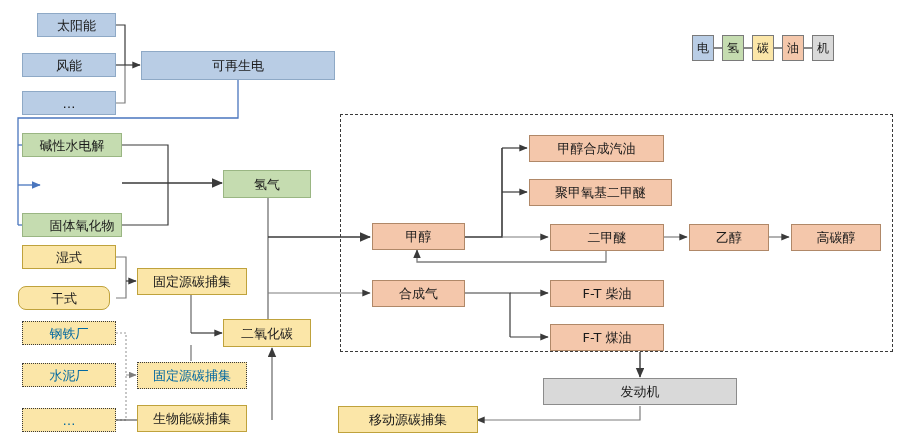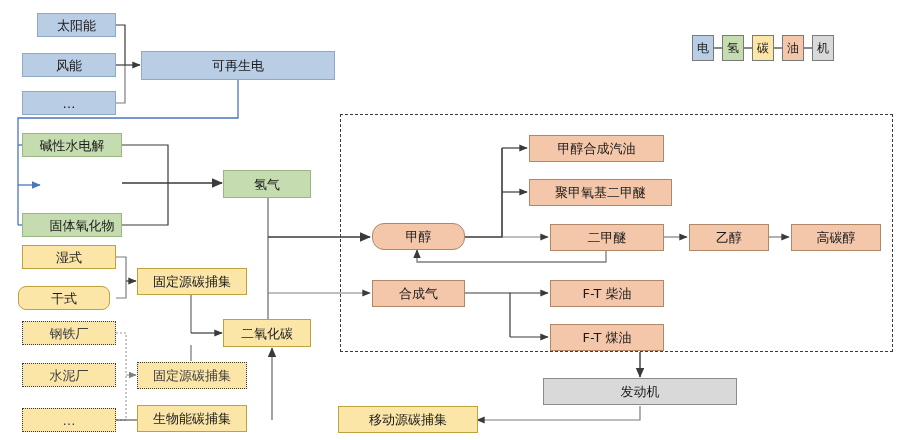--- a/index.html
+++ b/index.html
@@ -14,21 +14,21 @@
     border:1px solid #7a7a7a;
     white-space:nowrap;
     line-height:1;
   }
   .n-elec{background:#b9cde5;border-color:#8ea9c6;}
   .n-h2{background:#c5dcb0;border-color:#9ab683;}
   .n-carbon{background:#fbe6a8;border-color:#bfa23c;}
   .n-oil{background:#f4c7ab;border-color:#b08868;}
   .n-mach{background:#d9d9d9;border-color:#8c8c8c;}
   .dotted{border-style:dotted;border-width:1.4px;border-color:#3a3a3a;}
-  .purple{color:#404040;}
+  .purple{color:#0369a1;}
   .legend-box{
     position:absolute;box-sizing:border-box;
     display:flex;align-items:center;justify-content:center;
     font-size:12px;border:1px solid #7a7a7a;color:#1a1a1a;
   }
   svg.wires{position:absolute;left:0;top:0;width:906px;height:440px;pointer-events:none;}
   .frame{
     position:absolute;
     box-sizing:border-box;
     border:1.4px dashed #3a3a3a;
@@ -181,21 +181,21 @@
   <div class="node n-carbon dotted" style="left:137px;top:362px;width:110px;height:27px;">
     <span class="purple">固定源碳捕集</span>
   </div>
   <div class="node n-carbon" style="left:137px;top:405px;width:110px;height:27px;">
     <span>生物能碳捕集</span>
   </div>
   <div class="node n-carbon" style="left:223px;top:319px;width:88px;height:28px;">
     <span>二氧化碳</span>
   </div>
 
-  <div class="node n-oil" style="left:372px;top:223px;width:93px;height:27px;border-radius:12px;">
+  <div class="node n-oil" style="left:372px;top:223px;width:93px;height:27px;">
     <span>甲醇</span>
   </div>
   <div class="node n-oil" style="left:372px;top:280px;width:93px;height:27px;">
     <span>合成气</span>
   </div>
 
   <div class="node n-oil" style="left:529px;top:179px;width:143px;height:27px;">
     <span>聚甲氧基二甲醚</span>
   </div>
   <div class="node n-oil" style="left:529px;top:135px;width:135px;height:27px;">

